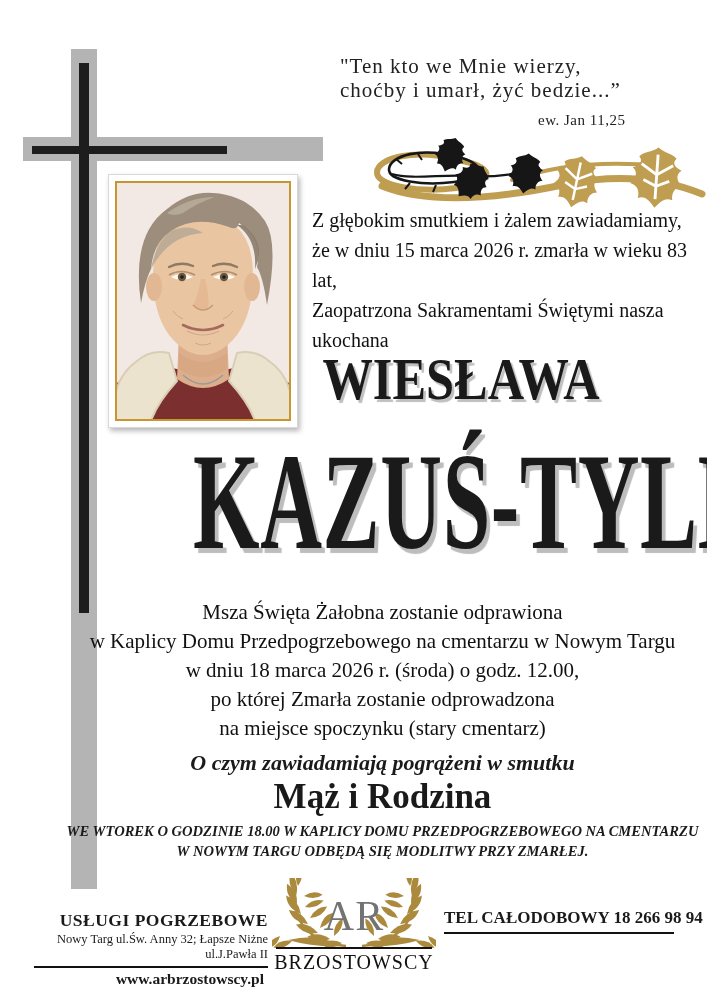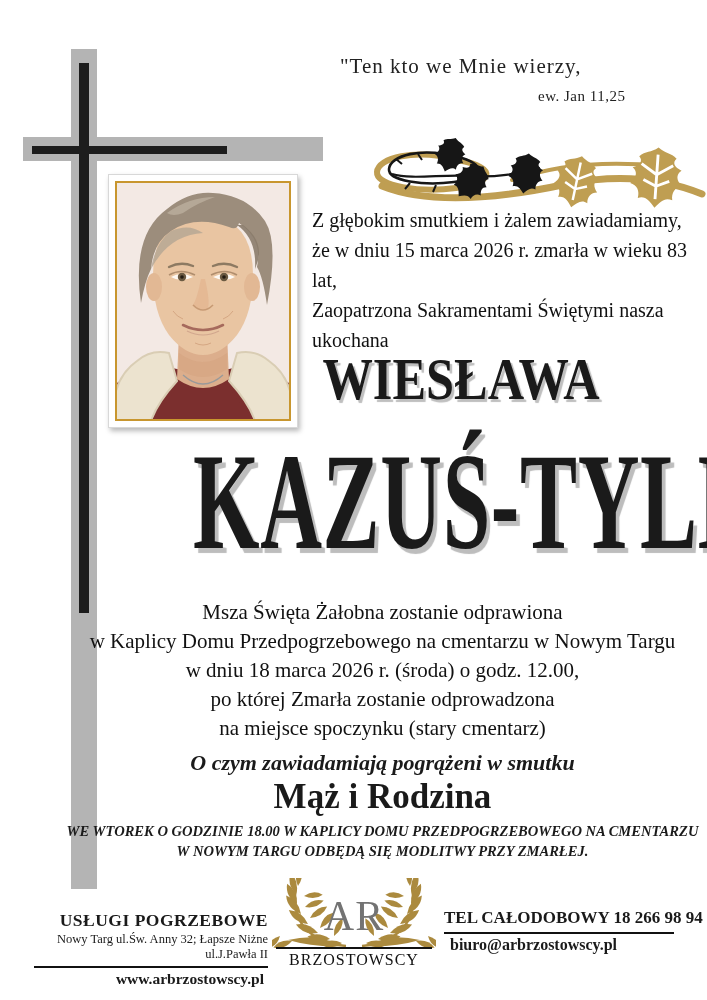--- a/index.html
+++ b/index.html
@@ -61,21 +61,21 @@
   #footer-left .t2{font-size:12.5px;margin-top:1px;}
   #footer-left .rule{margin-top:4px;margin-left:16px;border-top:2px solid #111;}
   #footer-left .t3{font-weight:bold;font-size:15.5px;margin-top:2px;padding-right:4px;}
 
   #logo{position:absolute;left:272px;top:876px;width:164px;height:100px;}
   #logo-laurel{position:absolute;left:0;top:2px;}
   #logo-ar{position:absolute;left:0;top:16px;width:164px;text-align:center;
       font-size:42px;font-weight:500;letter-spacing:1px;color:#737373;}
   #logo-rule{position:absolute;left:4px;top:71px;width:156px;border-top:2.5px solid #111;}
   #logo-name{position:absolute;left:-12px;top:75px;width:188px;text-align:center;
-      font-size:16px;letter-spacing:1px;color:#111;}
+      font-size:20px;letter-spacing:1px;color:#111;}
 
   #footer-right{position:absolute;left:444px;top:908px;width:250px;text-align:left;}
   #footer-right .t1{font-weight:bold;font-size:17px;white-space:nowrap;}
   #footer-right .t2{font-size:12.5px;margin-top:1px;white-space:nowrap;}
   #footer-right .rule{margin-top:4px;width:230px;border-top:2px solid #111;}
   #footer-right .t3{font-weight:bold;font-size:16px;margin-top:2px;padding-left:6px;}
 </style>
 </head>
 <body>
 
@@ -134,20 +134,21 @@
 
         <path d="M56 128 Q60 134 66 136" fill="none" stroke="#cf9f7b" stroke-width="1" opacity=".8"></path>
         <path d="M116 128 Q112 134 106 136" fill="none" stroke="#cf9f7b" stroke-width="1" opacity=".8"></path>
         <path d="M78 160 Q86 164 94 160" fill="none" stroke="#cf9f7b" stroke-width="1" opacity=".8"></path>
       </svg>
     </div>
   </div>
 
   <div id="quote">
     <div>"Ten kto we Mnie wierzy,</div>
+    <div>choćby i umarł, żyć bedzie...”</div>
     <div class="cit">ew. Jan 11,25</div>
   </div>
 
   <svg id="ornament" viewBox="0 0 344 72">
     <defs>
       <path id="grapeleaf" d="M40 2 C30 10 22 8 14 16 C20 22 16 28 6 32 C14 38 12 46 4 54 C14 56 18 64 16 74 C26 70 32 76 40 86 C48 76 54 70 64 74 C62 64 66 56 76 54 C68 46 66 38 74 32 C64 28 60 22 66 16 C58 8 50 10 40 2 Z"></path>
     </defs>
 
     <path d="M96 24 C52 12 16 22 15 36 C14 50 58 57 94 52 C130 47 138 32 96 24 Z" fill="none" stroke="#bf9e52" stroke-width="6"></path>
     <path d="M20 50 C70 70 140 62 205 48 C255 38 300 42 340 58" fill="none" stroke="#bf9e52" stroke-width="7" stroke-linecap="round"></path>
@@ -260,16 +261,15 @@
       </g>
     </svg>
     <div id="logo-ar">AR</div>
     <div id="logo-rule"></div>
     <div id="logo-name">BRZOSTOWSCY</div>
   </div>
 
   <div id="footer-right">
     <div class="t1">TEL CAŁODOBOWY 18 266 98 94</div>
     <div class="rule"></div>
-    <div class="t3">biuro@arbrzostowscy.pl</div>
   </div>
 
 </div>
 
 </body></html>

